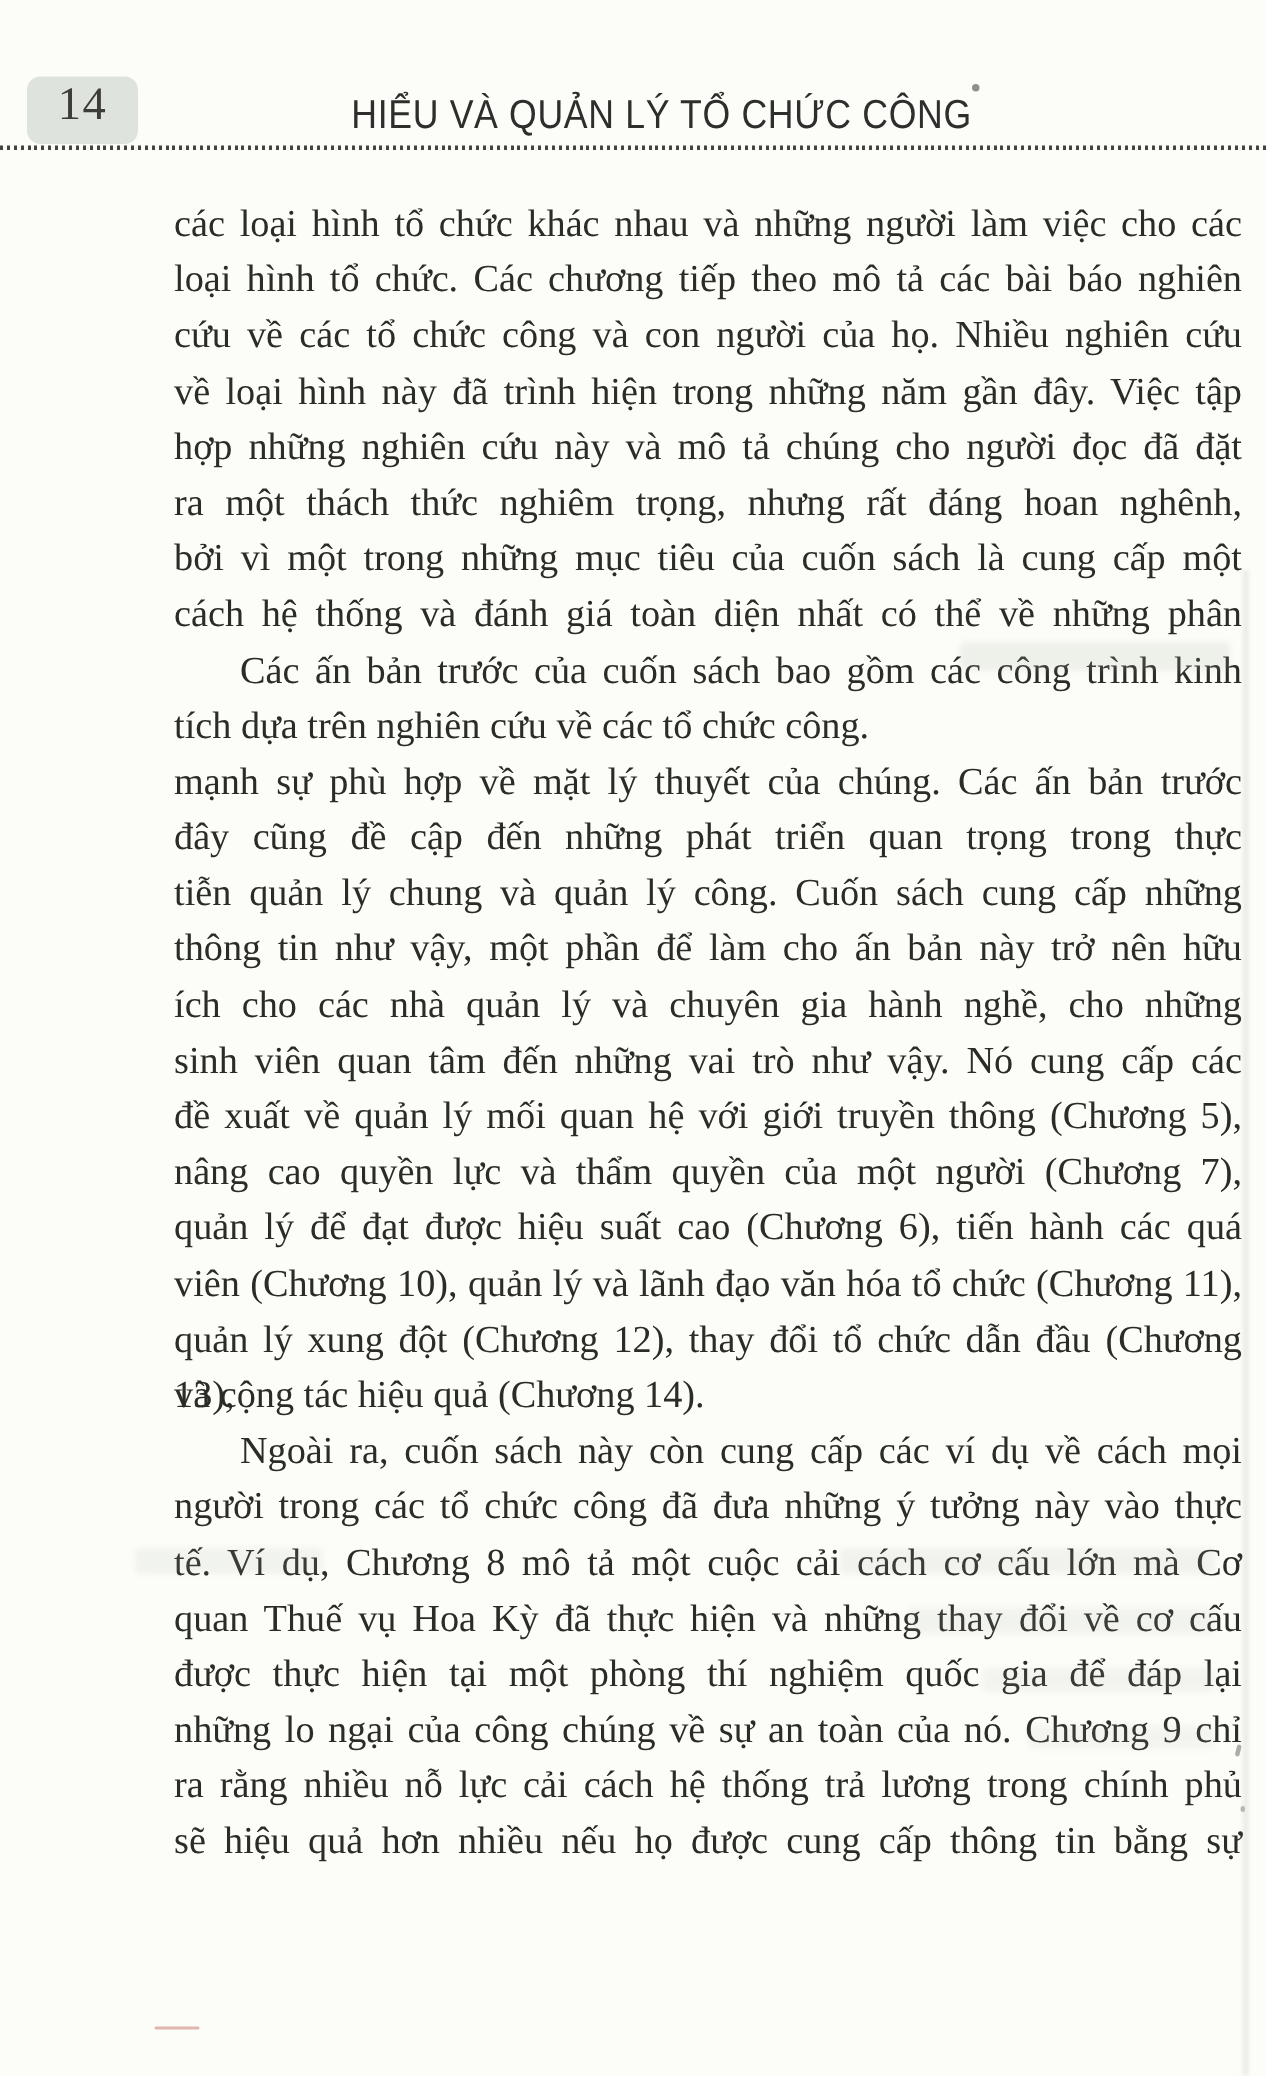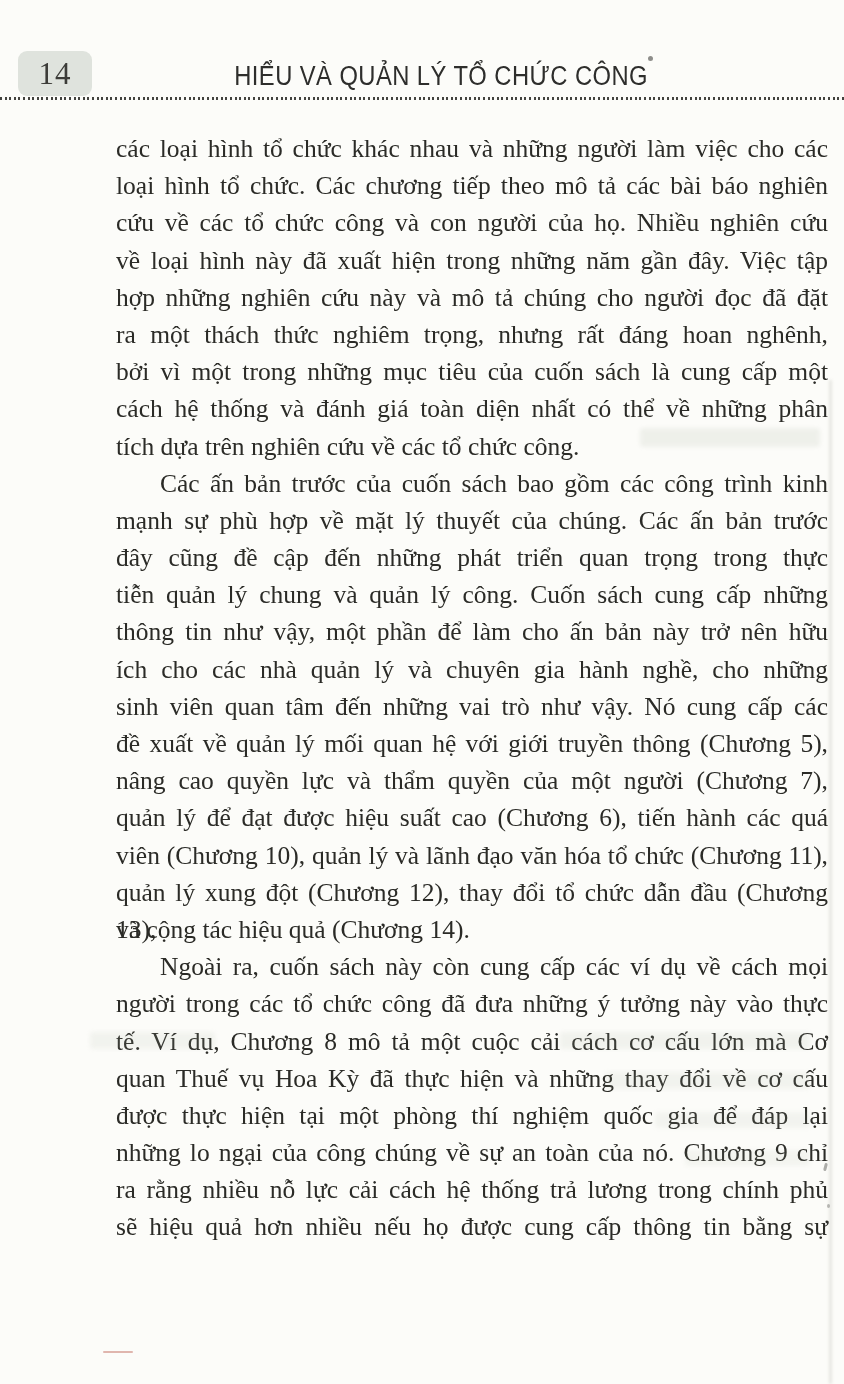--- a/index.html
+++ b/index.html
@@ -15,21 +15,21 @@
     color:var(--ink);
     position:relative;
     overflow:hidden;
   }
   .page{position:absolute;inset:0;}
 
   
   .page-num-box{
     position:absolute;left:18px;top:51px;width:74px;height:45px;
     background:var(--chip);border-radius:9px;
-    display:flex;align-items:center;justify-content:center;
+    display:flex;justify-content:center;
   }
   .page-num{
     font-family:"Liberation Serif", serif;
     font-size:31px;color:#3c3c38;letter-spacing:1px;
   }
   .running-head{
     position:absolute;left:0;right:0;top:56px;height:40px;
     text-align:center;
     margin-left:39px;
   }
@@ -93,27 +93,27 @@
   <div class="running-head">
     <span>HIỂU VÀ QUẢN LÝ TỔ CHỨC CÔNG</span>
   </div>
 
   <div class="dotted-rule"></div>
 
   <div class="body-text">
       <div class="line">các loại hình tổ chức khác nhau và những người làm việc cho các</div>
       <div class="line">loại hình tổ chức. Các chương tiếp theo mô tả các bài báo nghiên</div>
       <div class="line">cứu về các tổ chức công và con người của họ. Nhiều nghiên cứu</div>
-      <div class="line">về loại hình này đã xuất hiện trong những năm gần đây. Việc tập</div>
+      <div class="line">về loại hình này đã trình hiện trong những năm gần đây. Việc tập</div>
       <div class="line">hợp những nghiên cứu này và mô tả chúng cho người đọc đã đặt</div>
       <div class="line">ra một thách thức nghiêm trọng, nhưng rất đáng hoan nghênh,</div>
       <div class="line">bởi vì một trong những mục tiêu của cuốn sách là cung cấp một</div>
       <div class="line">cách hệ thống và đánh giá toàn diện nhất có thể về những phân</div>
+      <div class="line indent">Các ấn bản trước của cuốn sách bao gồm các công trình kinh</div>
       <div class="line lastline">tích dựa trên nghiên cứu về các tổ chức công.</div>
-      <div class="line indent">Các ấn bản trước của cuốn sách bao gồm các công trình kinh</div>
       <div class="line">mạnh sự phù hợp về mặt lý thuyết của chúng. Các ấn bản trước</div>
       <div class="line">đây cũng đề cập đến những phát triển quan trọng trong thực</div>
       <div class="line">tiễn quản lý chung và quản lý công. Cuốn sách cung cấp những</div>
       <div class="line">thông tin như vậy, một phần để làm cho ấn bản này trở nên hữu</div>
       <div class="line">ích cho các nhà quản lý và chuyên gia hành nghề, cho những</div>
       <div class="line">sinh viên quan tâm đến những vai trò như vậy. Nó cung cấp các</div>
       <div class="line">đề xuất về quản lý mối quan hệ với giới truyền thông (Chương 5),</div>
       <div class="line">nâng cao quyền lực và thẩm quyền của một người (Chương 7),</div>
       <div class="line">quản lý để đạt được hiệu suất cao (Chương 6), tiến hành các quá</div>
       <div class="line">viên (Chương 10), quản lý và lãnh đạo văn hóa tổ chức (Chương 11),</div>

